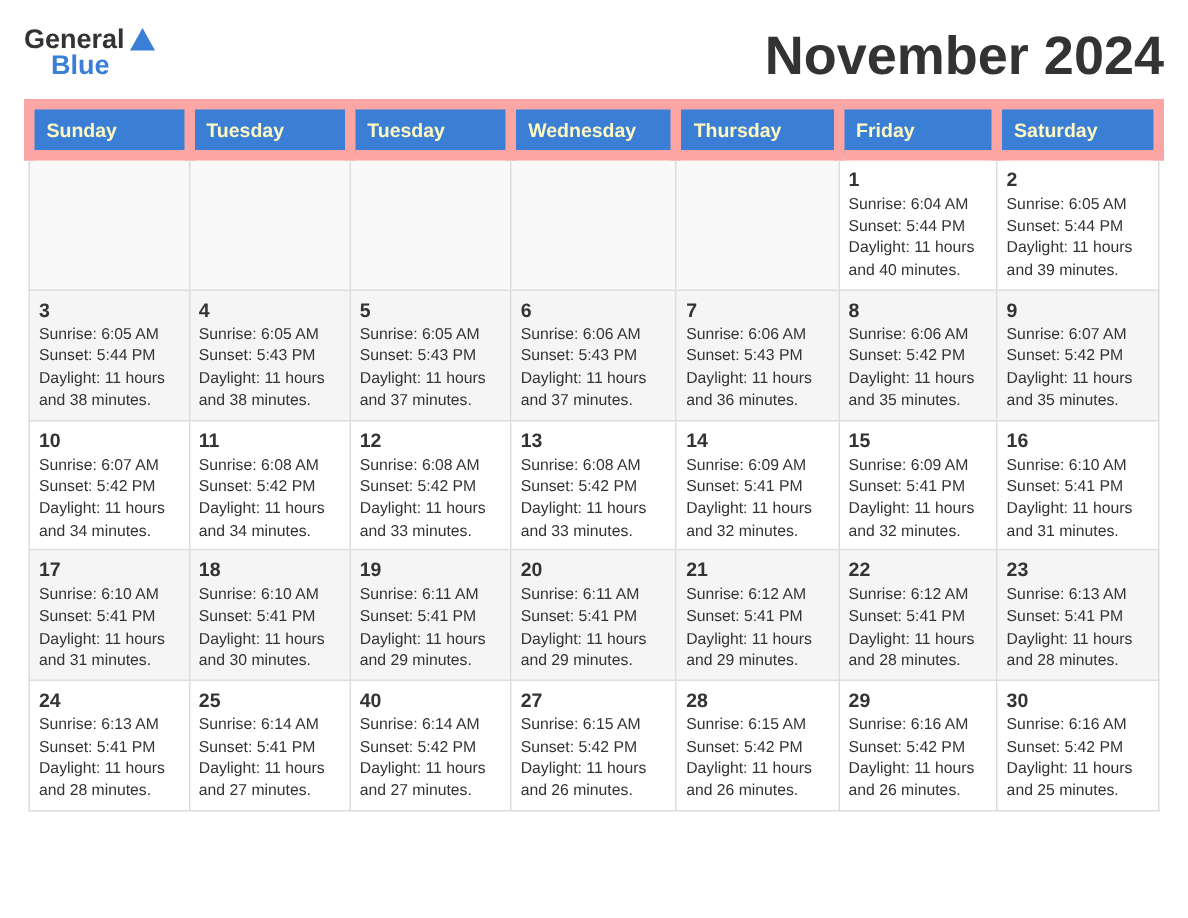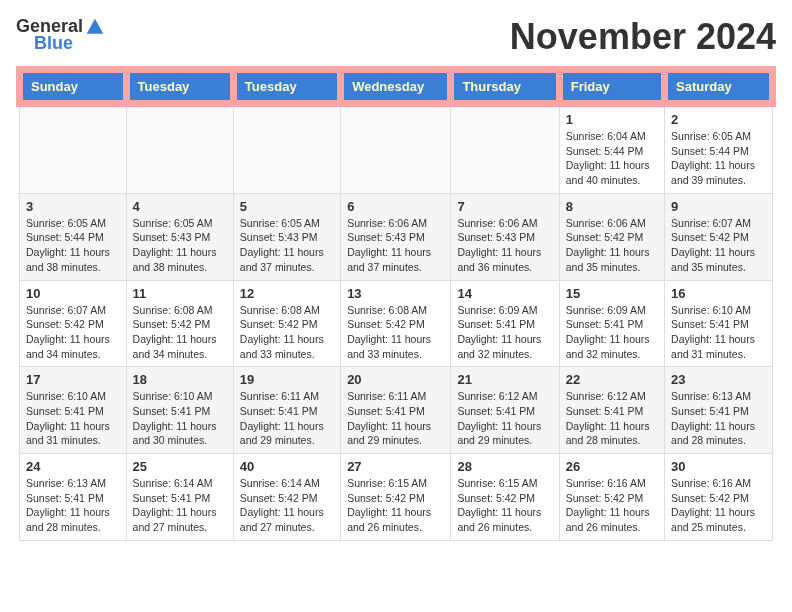--- a/index.html
+++ b/index.html
@@ -245,21 +245,21 @@
         </td>
         <td>
           <span class="day-num">27</span>
           <div class="day-info">Sunrise: 6:15 AM<br>Sunset: 5:42 PM<br>Daylight: 11 hours and 26 minutes.</div>
         </td>
         <td>
           <span class="day-num">28</span>
           <div class="day-info">Sunrise: 6:15 AM<br>Sunset: 5:42 PM<br>Daylight: 11 hours and 26 minutes.</div>
         </td>
         <td>
-          <span class="day-num">26</span>
+          <span class="day-num">29</span>
           <div class="day-info">Sunrise: 6:16 AM<br>Sunset: 5:42 PM<br>Daylight: 11 hours and 26 minutes.</div>
         </td>
         <td>
           <span class="day-num">30</span>
           <div class="day-info">Sunrise: 6:16 AM<br>Sunset: 5:42 PM<br>Daylight: 11 hours and 25 minutes.</div>
         </td>
       </tr>
     </tbody>
 </table>
 

